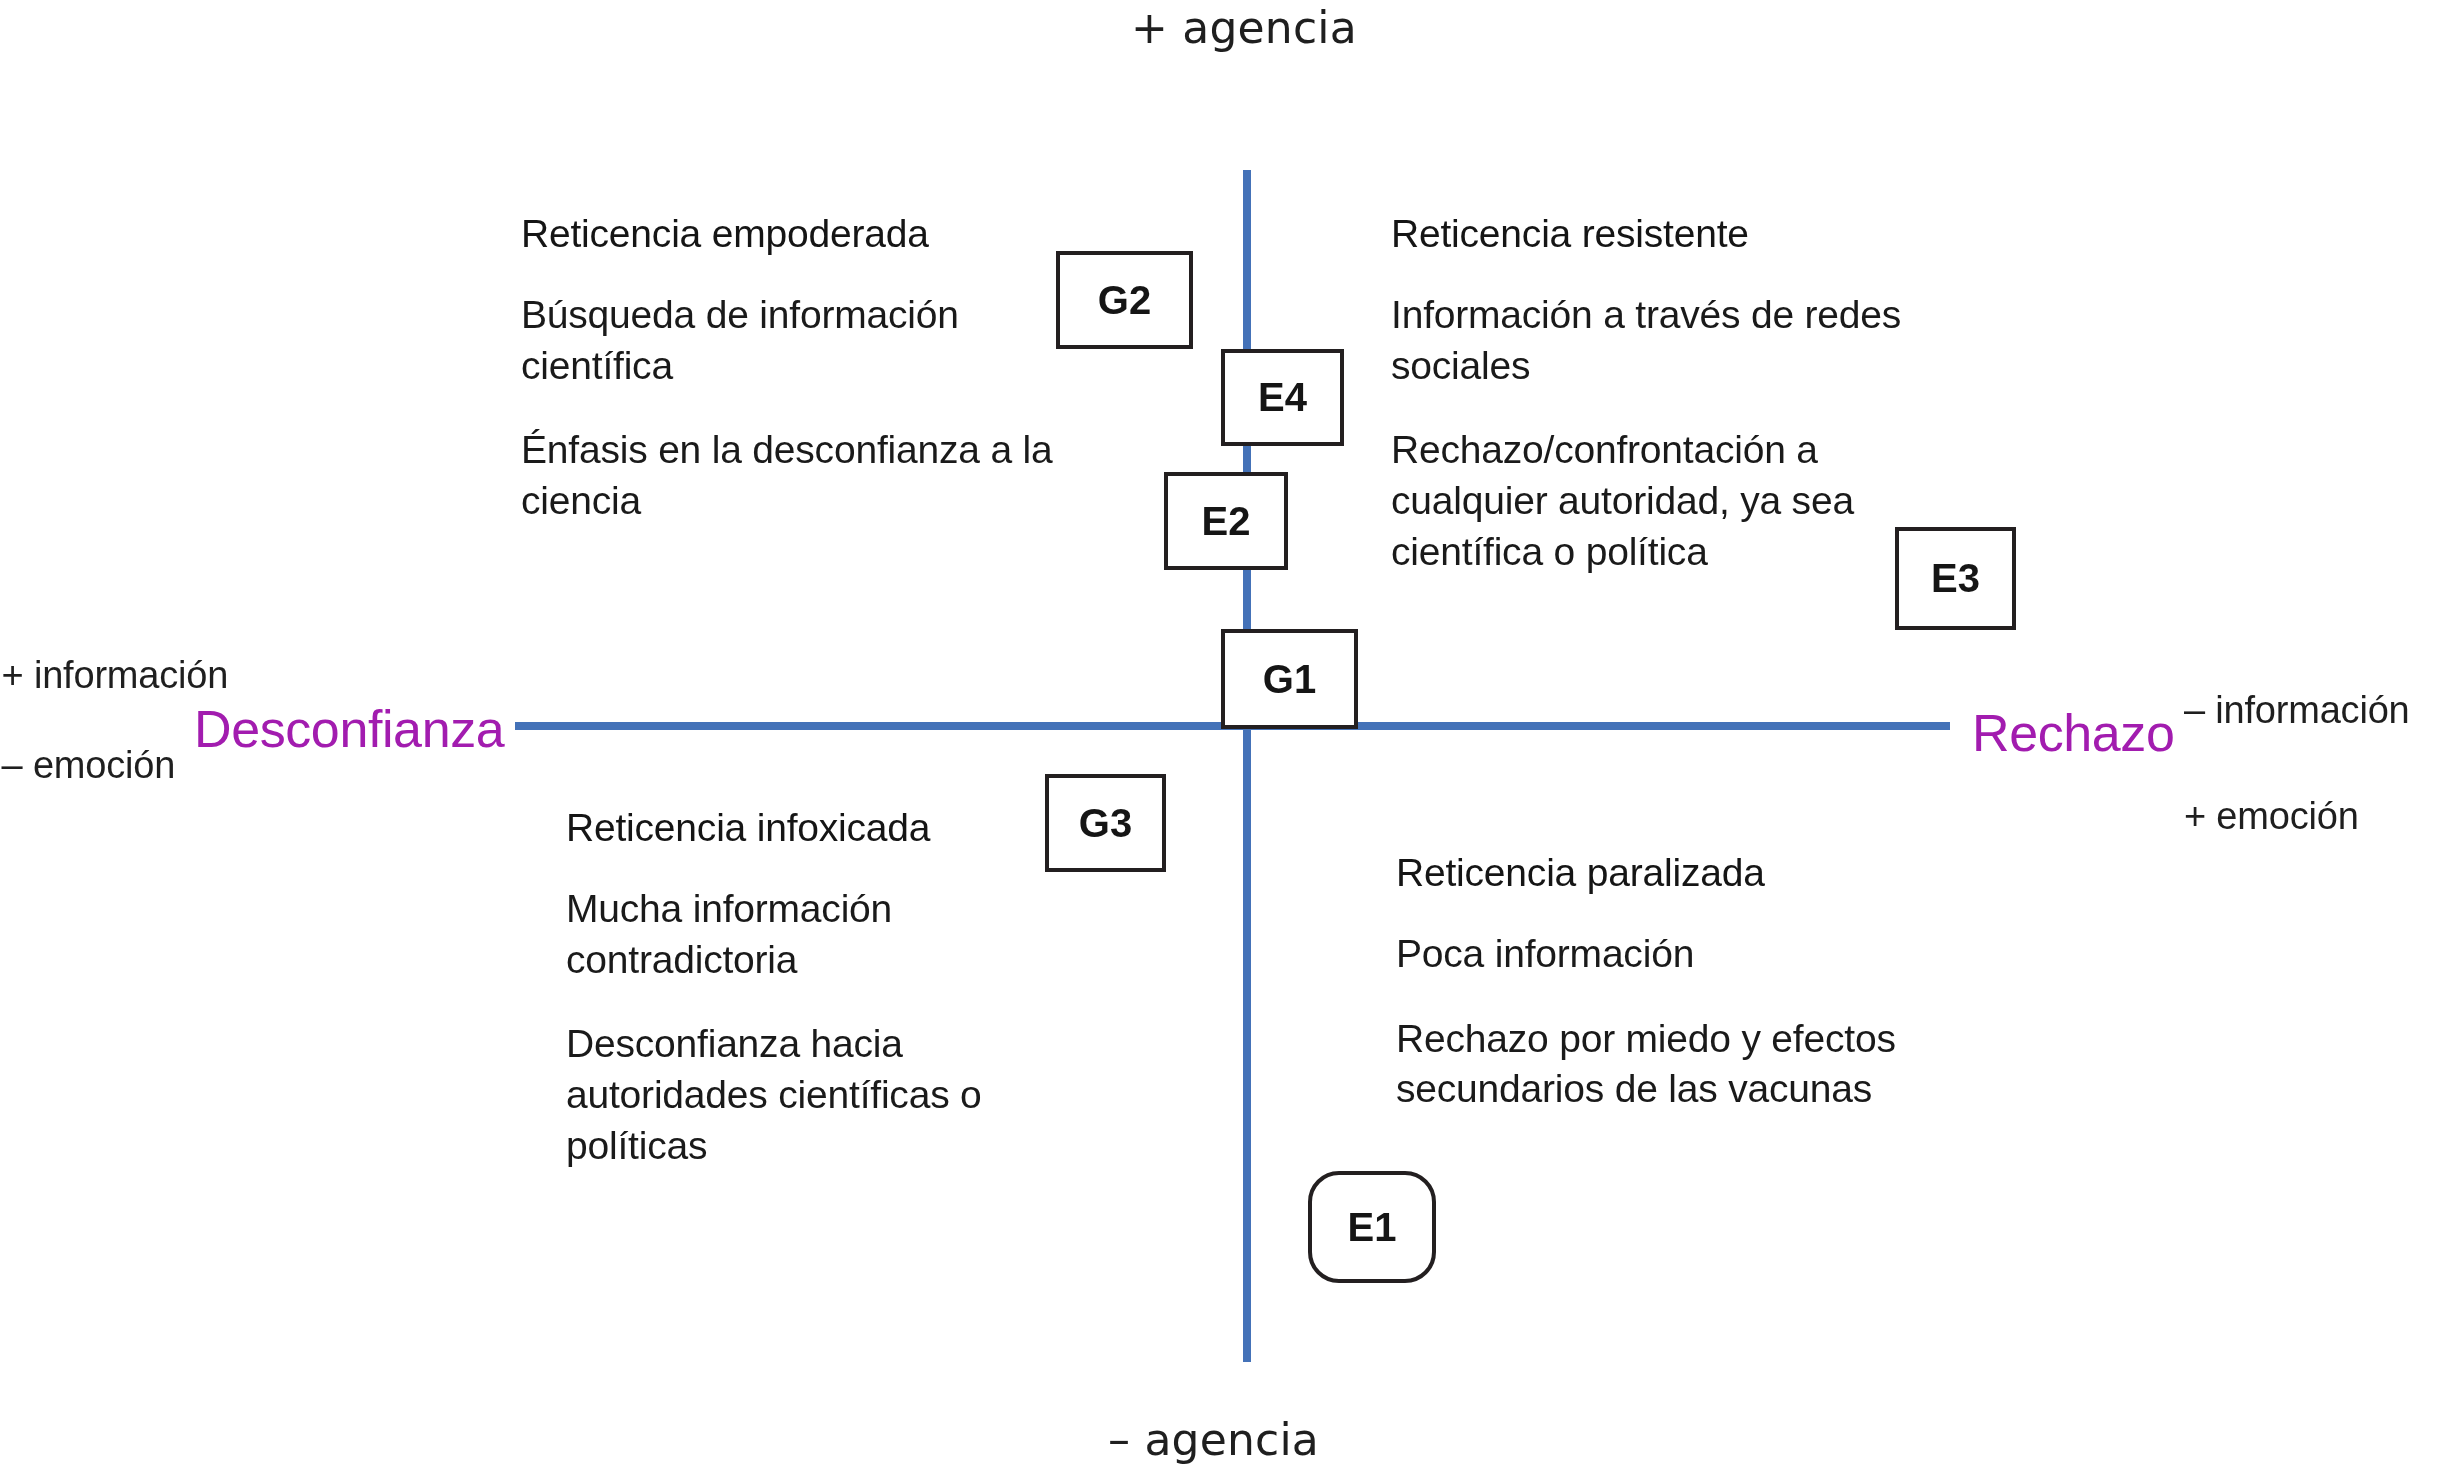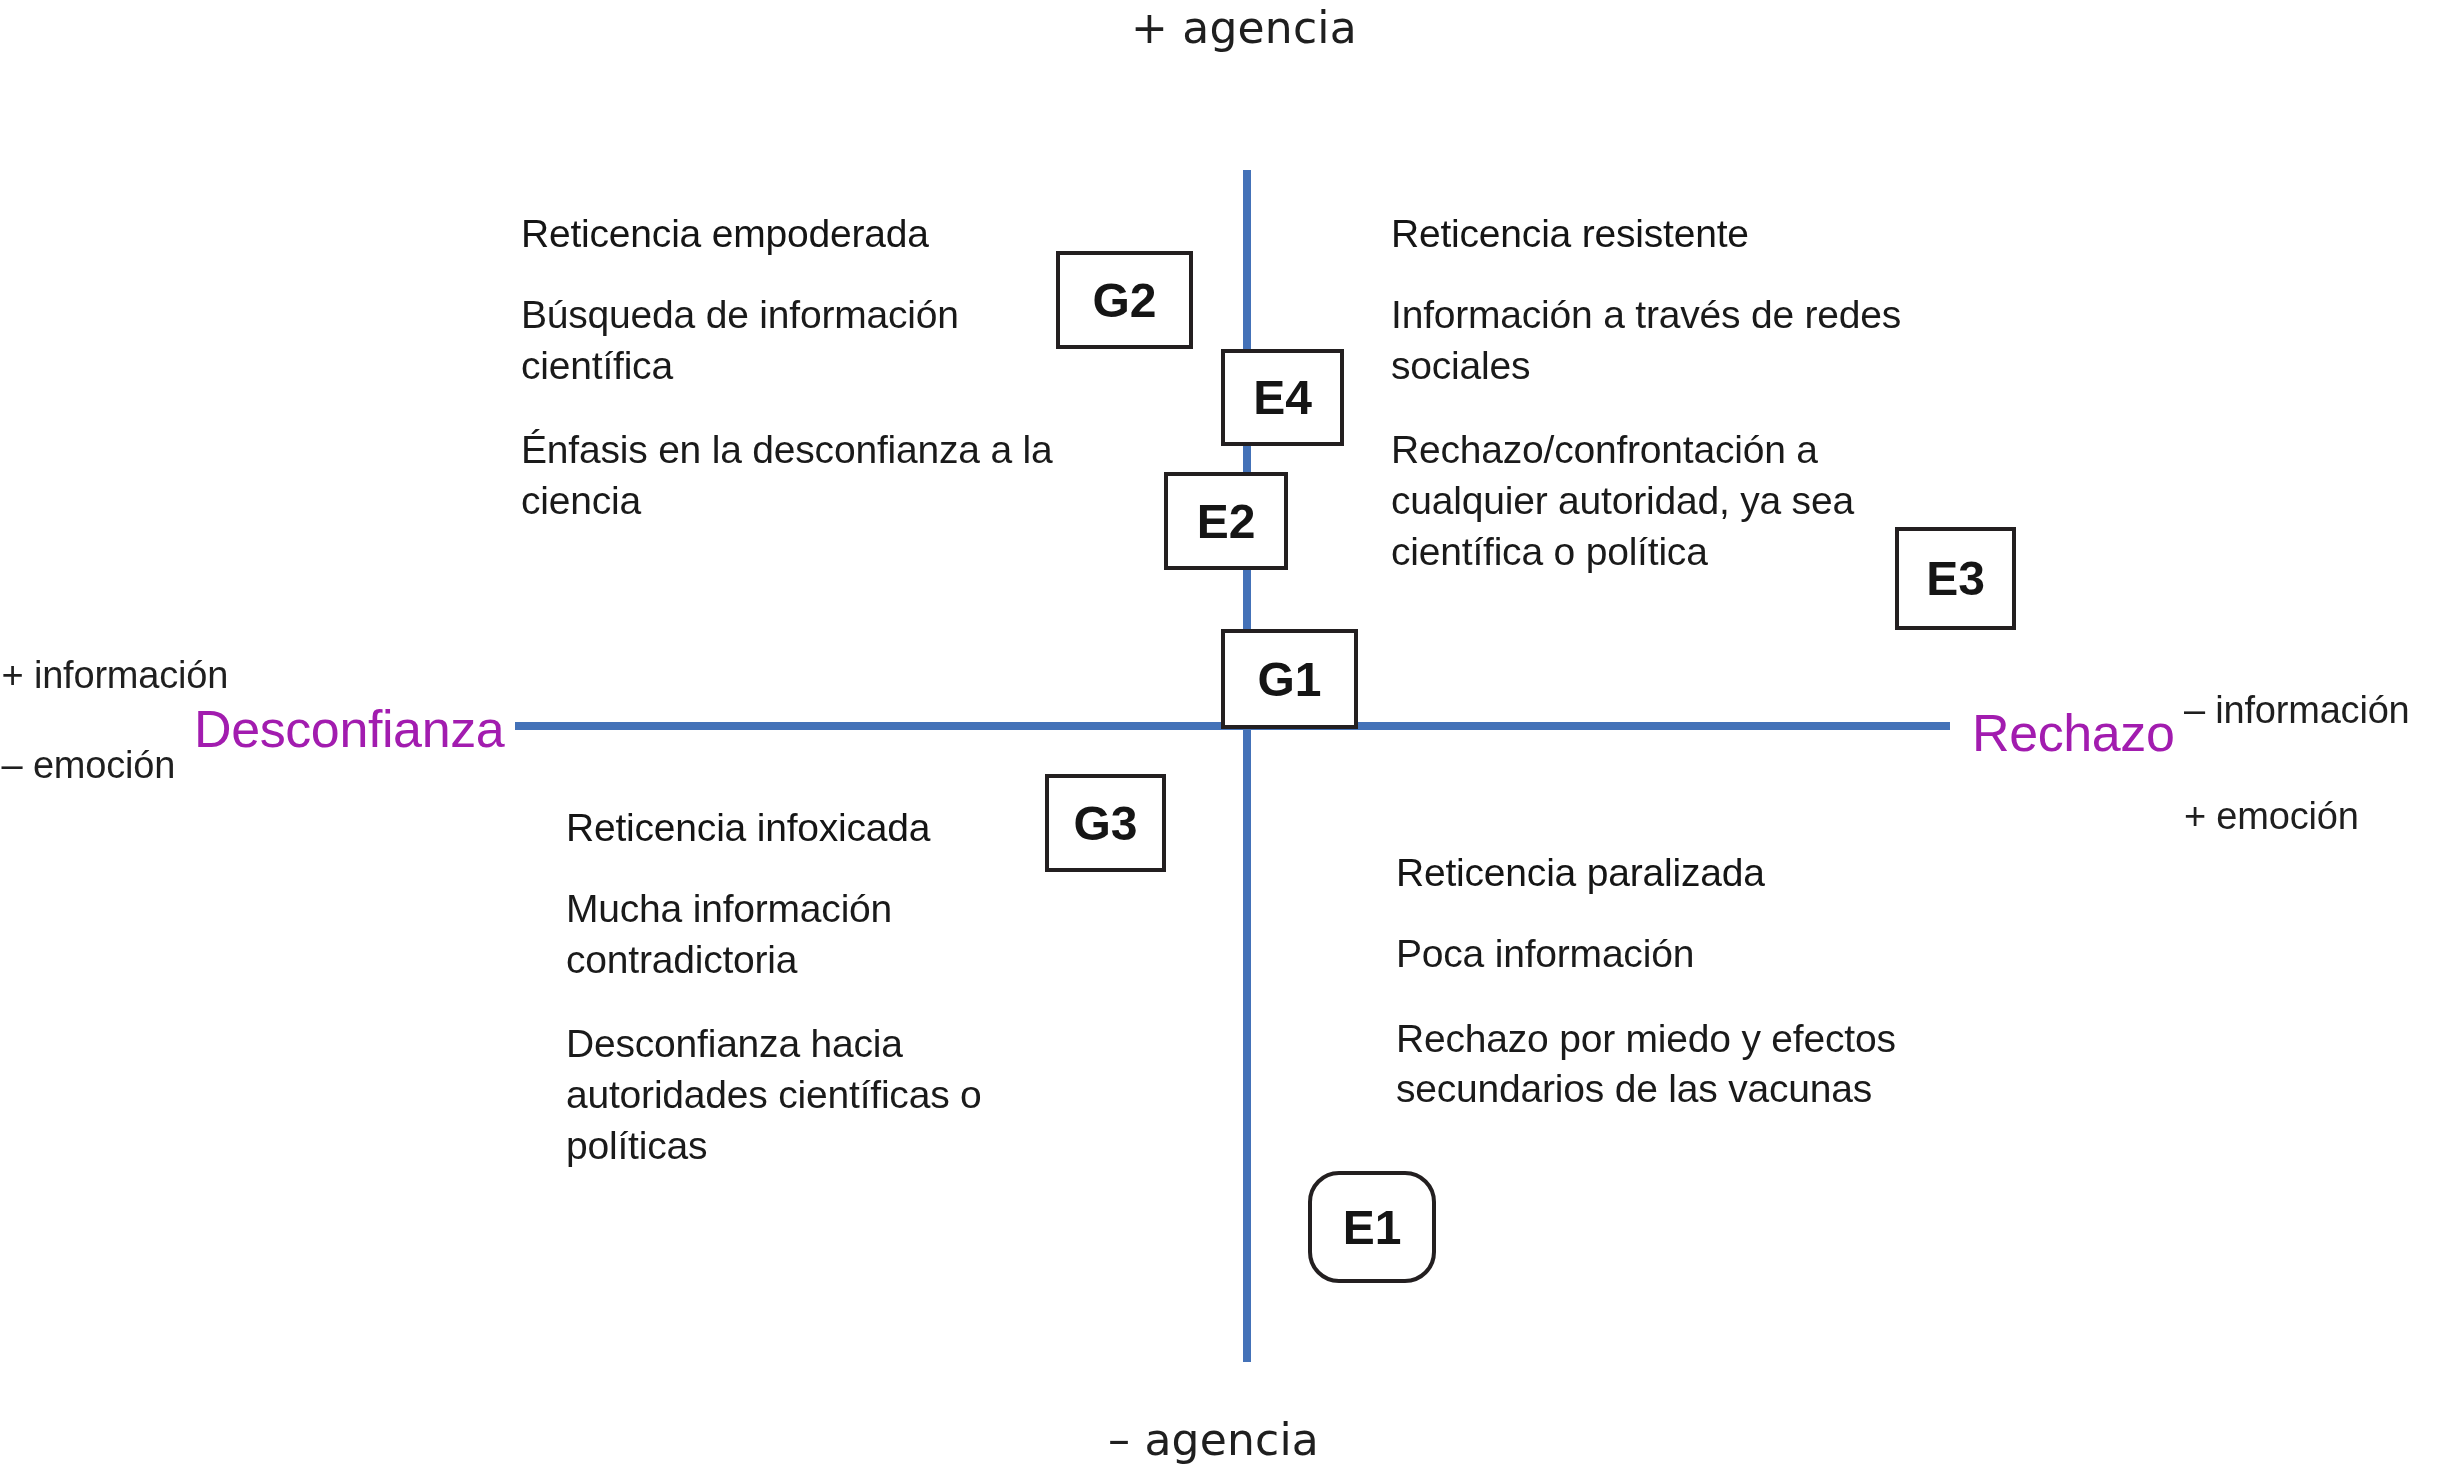--- a/index.html
+++ b/index.html
@@ -27,21 +27,21 @@
   .quad{position:absolute;}
   .quad .q-title{font-size:39px;font-weight:400;letter-spacing:-0.2px;
                  line-height:1.18;margin:0 0 33px 0;white-space:nowrap;color:#151515;}
   .quad .q-line{font-size:39px;font-weight:400;line-height:1.30;
                 margin:0 0 34px 0;letter-spacing:-0.2px;color:#1a1a1a;}
   .quad .q-line:last-child{margin-bottom:0;}
 
   
   .codebox{position:absolute;border:4.9px solid #231f20;background:#ffffff;
            display:flex;align-items:center;justify-content:center;box-sizing:border-box;}
-  .codebox span{font-size:48px;font-weight:700;letter-spacing:0px;color:#151515;}
+  .codebox span{font-size:40px;font-weight:700;letter-spacing:0px;color:#151515;}
 </style>
 </head>
 <body>
 
 <div class="stage">
 
   <div class="axis-v" style="left:1243px;top:170px;width:8.2px;height:1192px;"></div>
   <div class="axis-h" style="left:515px;top:722px;width:1435px;height:8.2px;"></div>
 
   <div class="pole" style="left:1131px;top:1.6px;">+ agencia</div>

